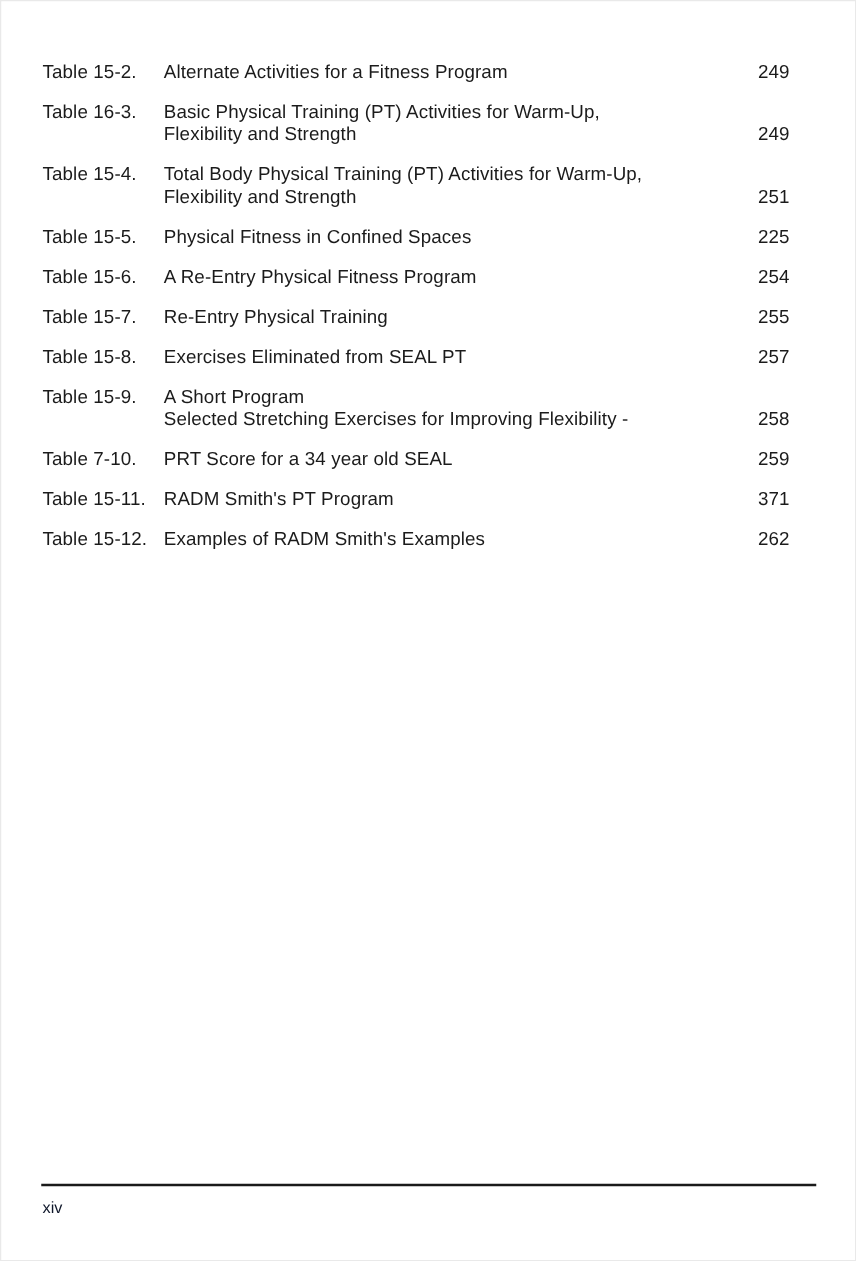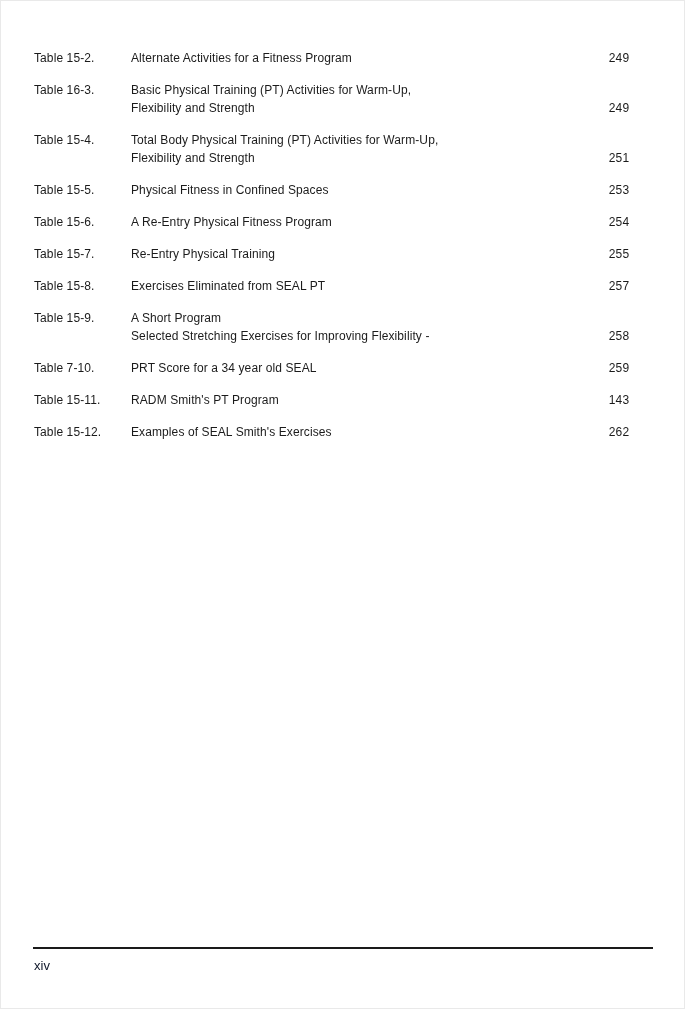--- a/index.html
+++ b/index.html
@@ -21,21 +21,21 @@
   .toc {
     position: absolute;
     left: 33px;
     top: 48px;
     width: 602px;
   }
   .toc-row {
     display: flex;
     align-items: flex-start;
     margin-bottom: 14px;
-    font-size: 12px;
+    font-size: 15px;
     line-height: 18px;
     letter-spacing: 0.1px;
   }
   .col-label {
     flex: 0 0 97px;
     white-space: nowrap;
   }
   .col-title {
     flex: 1 1 auto;
     padding-right: 10px;
@@ -97,21 +97,21 @@
           <span class="line">Flexibility and Strength</span>
         </span>
       <span class="col-page">251</span>
     </div>
 
     <div class="toc-row">
       <span class="col-label">Table 15-5.</span>
       <span class="col-title">
           <span class="line">Physical Fitness in Confined Spaces</span>
         </span>
-      <span class="col-page">253</span>
+      <span class="col-page">225</span>
     </div>
 
     <div class="toc-row">
       <span class="col-label">Table 15-6.</span>
       <span class="col-title">
           <span class="line">A Re-Entry Physical Fitness Program</span>
         </span>
       <span class="col-page">254</span>
     </div>
 
@@ -146,27 +146,27 @@
           <span class="line">PRT Score for a 34 year old SEAL</span>
         </span>
       <span class="col-page">259</span>
     </div>
 
     <div class="toc-row">
       <span class="col-label">Table 15-11.</span>
       <span class="col-title">
           <span class="line">RADM Smith's PT Program</span>
         </span>
-      <span class="col-page">143</span>
+      <span class="col-page">371</span>
     </div>
 
     <div class="toc-row">
       <span class="col-label">Table 15-12.</span>
       <span class="col-title">
-          <span class="line">Examples of SEAL Smith's Exercises</span>
+          <span class="line">Examples of RADM Smith's Examples</span>
         </span>
       <span class="col-page">262</span>
     </div>
 
   </div>
 
   <div class="footer-rule"></div>
   <div class="footer-page">xiv</div>
 
 </div>

